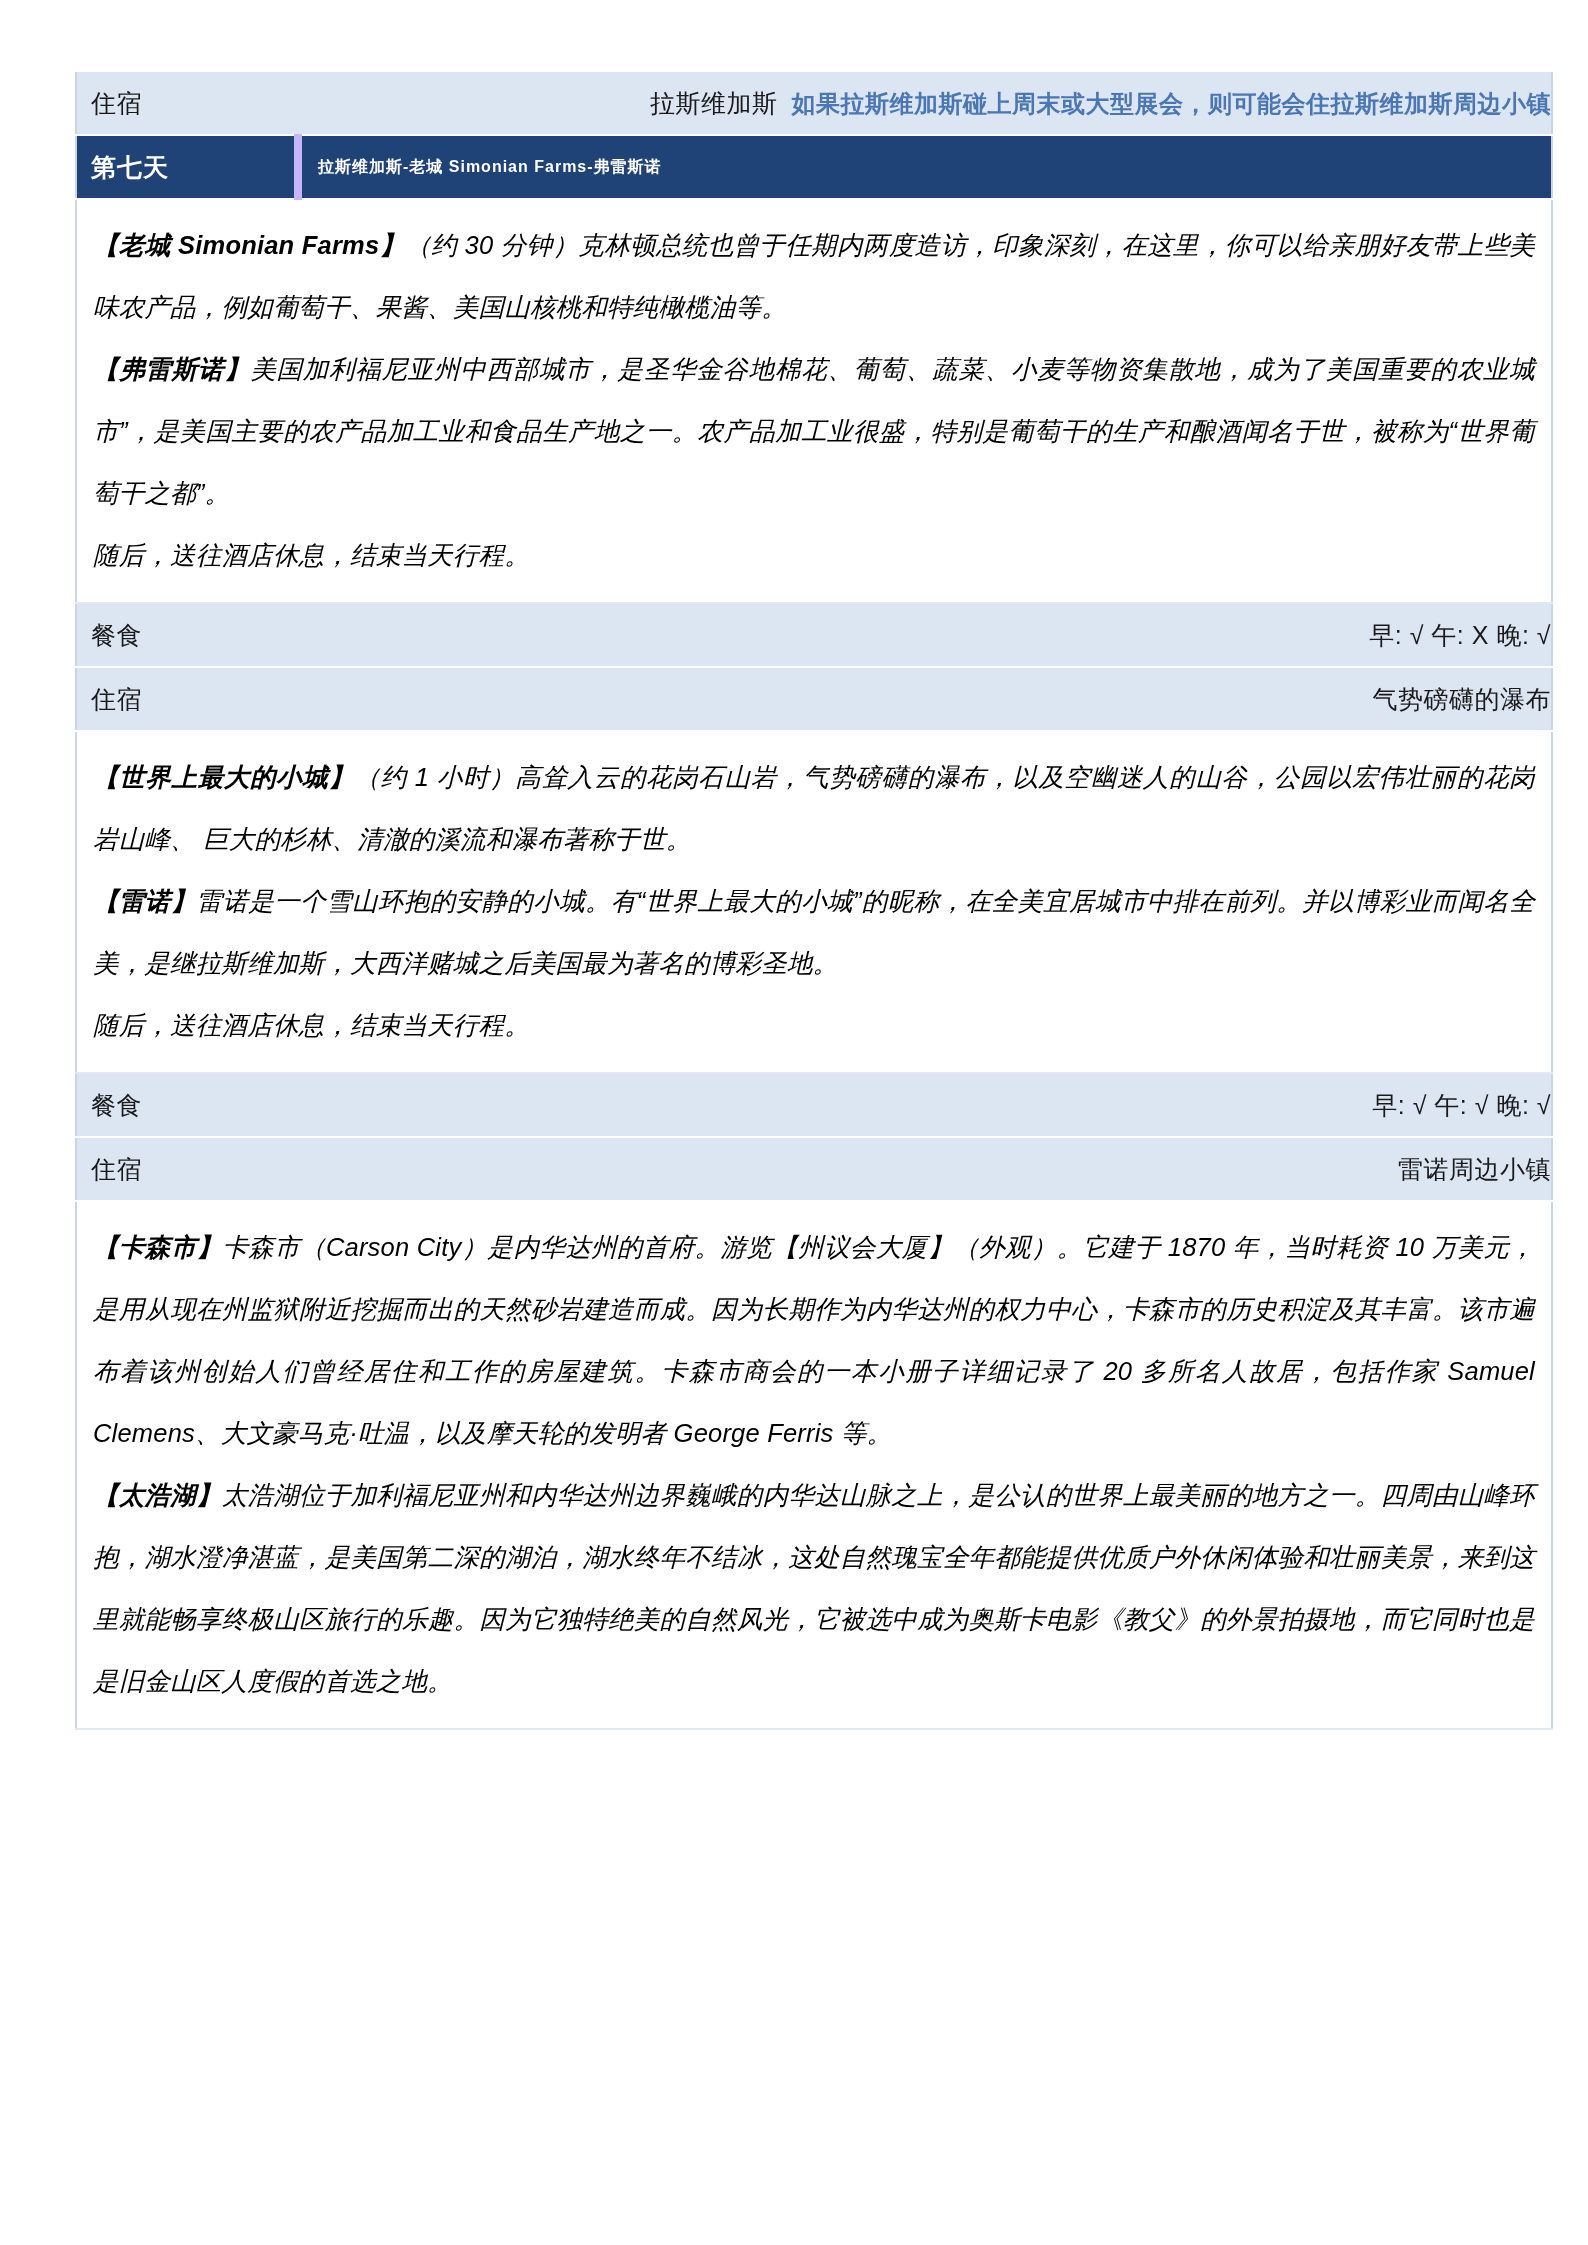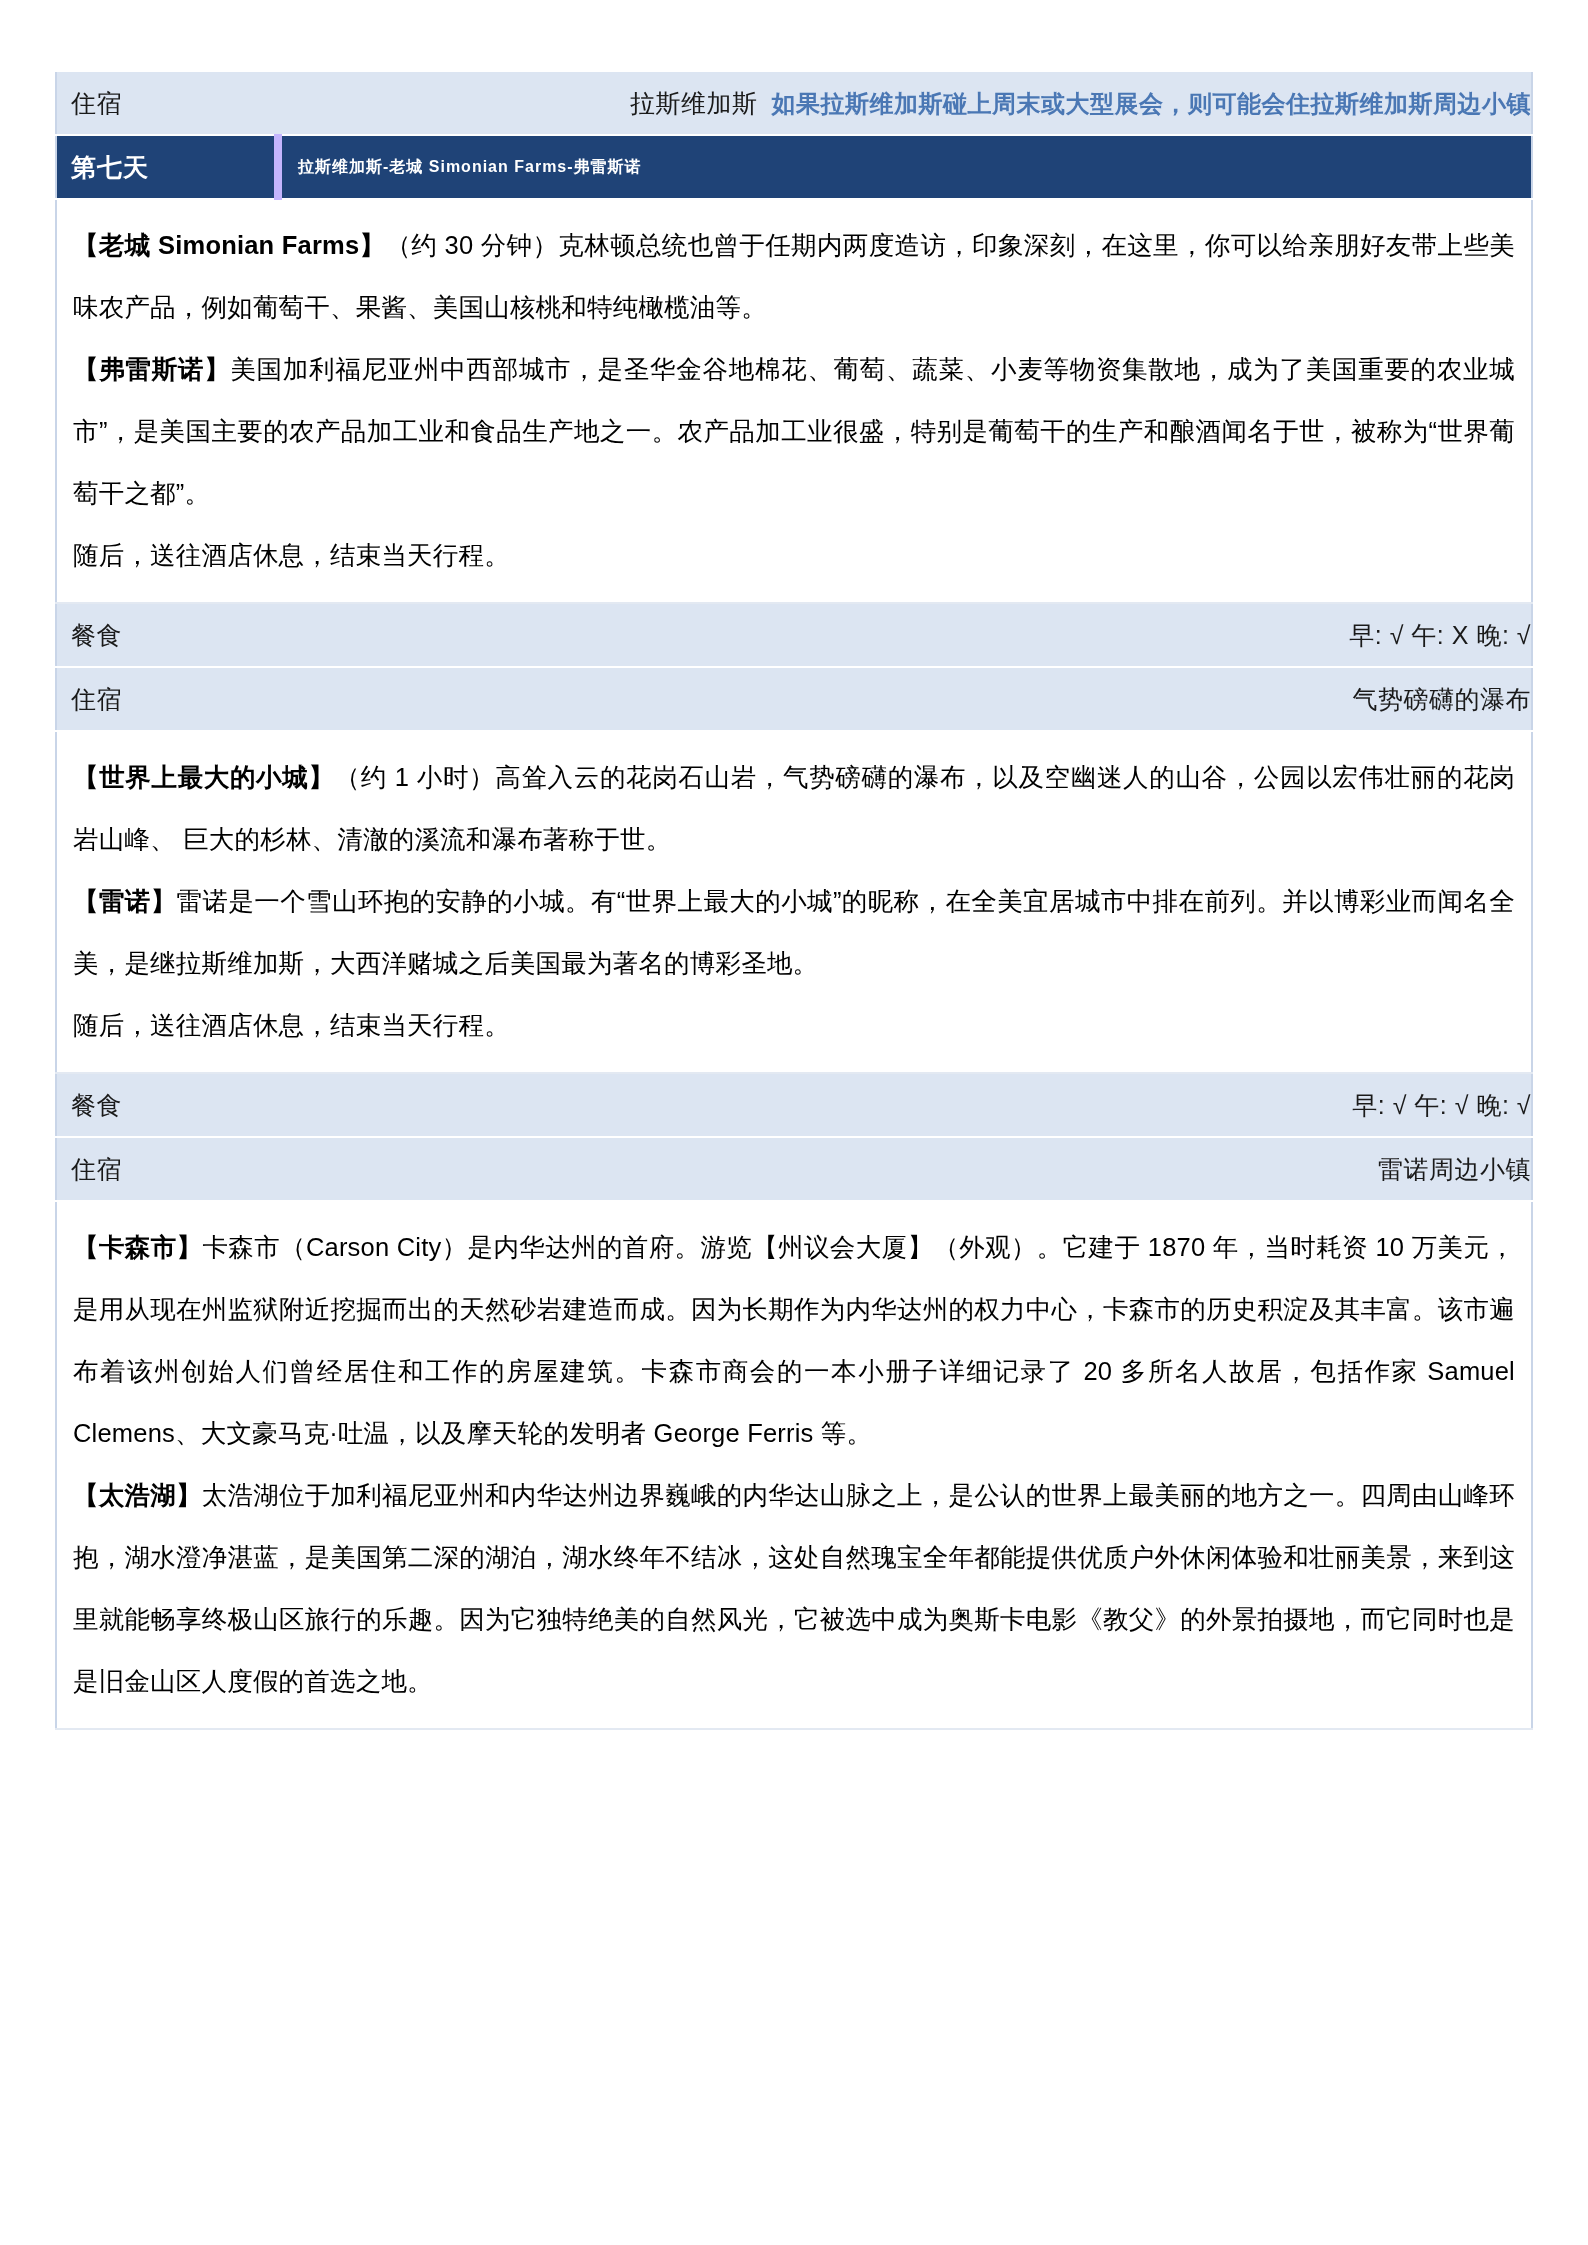--- a/index.html
+++ b/index.html
@@ -21,20 +21,21 @@
     box-sizing: border-box;
     padding: 70px 55px 0 55px;
   }
 
   .doc-table {
     width: 1478px;
     border-collapse: collapse;
     table-layout: fixed;
     border-left: 2px solid #c9d5e8;
     border-right: 2px solid #c9d5e8;
+    margin-left: 20px;
   }
 
   
   .doc-table td {
     padding: 0;
     vertical-align: middle;
   }
 
   
   .info-row td {
@@ -85,20 +86,21 @@
     padding-left: 16px;
     font-size: 16px;
   }
 
   
   .body-row td {
     background: #ffffff;
     padding: 14px 16px 16px 16px;
     border-top: 2px solid #e3e9f2;
     border-bottom: 2px solid #e3e9f2;
+    font-style: italic;
   }
   .para {
     font-size: 25.5px;
     line-height: 62px;
     color: #000000;
     text-align: justify;
     letter-spacing: 0.2px;
     margin: 0;
   }
   .para + .para { margin-top: 0; }

